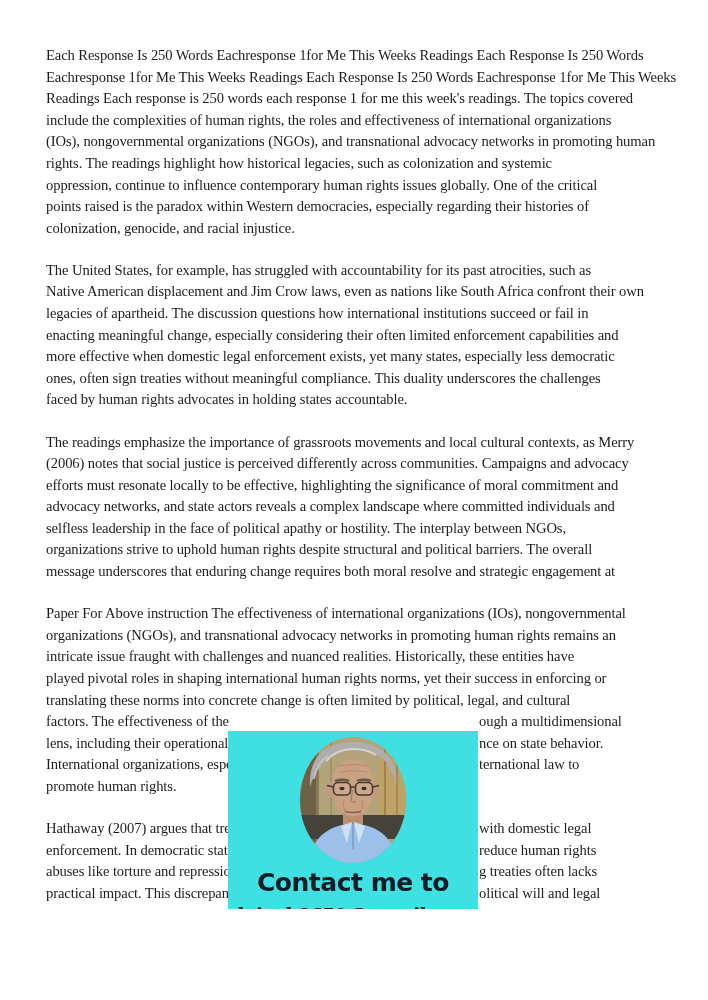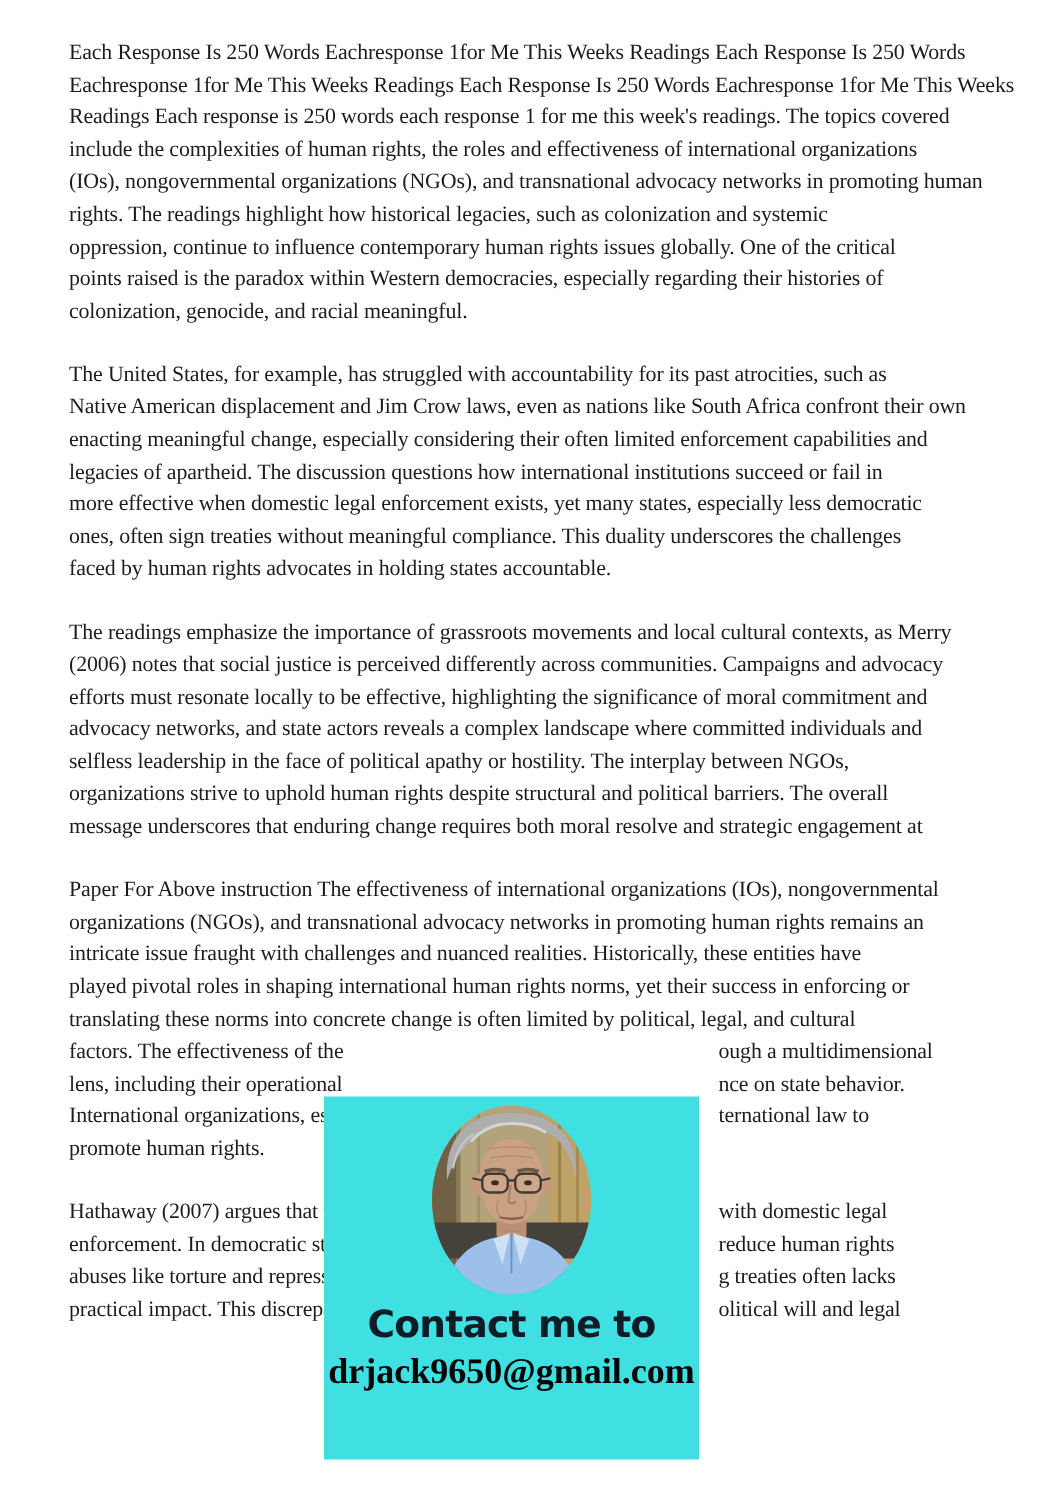--- a/index.html
+++ b/index.html
@@ -3,29 +3,29 @@
 <meta charset="utf-8">
 <style>
   * { margin:0; padding:0; box-sizing:border-box; }
   html,body { background:#ffffff; }
   .page {
     position:relative; width:708px; height:1000px;
     background:#ffffff; overflow:hidden;
     font-family:"Liberation Serif", serif;
   }
   .doc {
-    padding:25px 20px 0 46px;
+    padding:45px 20px 0 46px;
     font-size:14.6px; line-height:21.6px; letter-spacing:-0.1px;
     color:#1c1c1c;
   }
   .para { margin:0 0 20.5px 0; }
   .line { position:relative; white-space:nowrap; height:21.6px; }
   .line .rfrag { position:absolute; left:433px; top:0;font-family:Liberation Serif, serif; }
   .overlay {
-    position:absolute; left:216px; top:731px; width:250px; height:242px;
+    position:absolute; left:228px; top:731px; width:250px; height:178px;
     text-align:center; overflow:hidden;
   }
   .portrait-wrap { margin-top:6px; height:126px; }
   .contact {
     margin-top:5px;
     font-family:"DejaVu Sans", sans-serif;
     font-weight:bold; font-size:25px; line-height:29px;
     letter-spacing:-0.5px;
   }
   .email {
@@ -44,27 +44,27 @@
   <div class="doc" id="doc">
       <div class="para">
         <div class="line">Each Response Is 250 Words Eachresponse 1for Me This Weeks Readings Each Response Is 250 Words</div>
         <div class="line">Eachresponse 1for Me This Weeks Readings Each Response Is 250 Words Eachresponse 1for Me This Weeks</div>
         <div class="line">Readings Each response is 250 words each response 1 for me this week's readings. The topics covered</div>
         <div class="line">include the complexities of human rights, the roles and effectiveness of international organizations</div>
         <div class="line">(IOs), nongovernmental organizations (NGOs), and transnational advocacy networks in promoting human</div>
         <div class="line">rights. The readings highlight how historical legacies, such as colonization and systemic</div>
         <div class="line">oppression, continue to influence contemporary human rights issues globally. One of the critical</div>
         <div class="line">points raised is the paradox within Western democracies, especially regarding their histories of</div>
-        <div class="line">colonization, genocide, and racial meaningful.</div>
+        <div class="line">colonization, genocide, and racial injustice.</div>
       </div>
       <div class="para">
         <div class="line">The United States, for example, has struggled with accountability for its past atrocities, such as</div>
         <div class="line">Native American displacement and Jim Crow laws, even as nations like South Africa confront their own</div>
+        <div class="line">legacies of apartheid. The discussion questions how international institutions succeed or fail in</div>
         <div class="line">enacting meaningful change, especially considering their often limited enforcement capabilities and</div>
-        <div class="line">legacies of apartheid. The discussion questions how international institutions succeed or fail in</div>
         <div class="line">more effective when domestic legal enforcement exists, yet many states, especially less democratic</div>
         <div class="line">ones, often sign treaties without meaningful compliance. This duality underscores the challenges</div>
         <div class="line">faced by human rights advocates in holding states accountable.</div>
       </div>
       <div class="para">
         <div class="line">The readings emphasize the importance of grassroots movements and local cultural contexts, as Merry</div>
         <div class="line">(2006) notes that social justice is perceived differently across communities. Campaigns and advocacy</div>
         <div class="line">efforts must resonate locally to be effective, highlighting the significance of moral commitment and</div>
         <div class="line">advocacy networks, and state actors reveals a complex landscape where committed individuals and</div>
         <div class="line">selfless leadership in the face of political apathy or hostility. The interplay between NGOs,</div>

